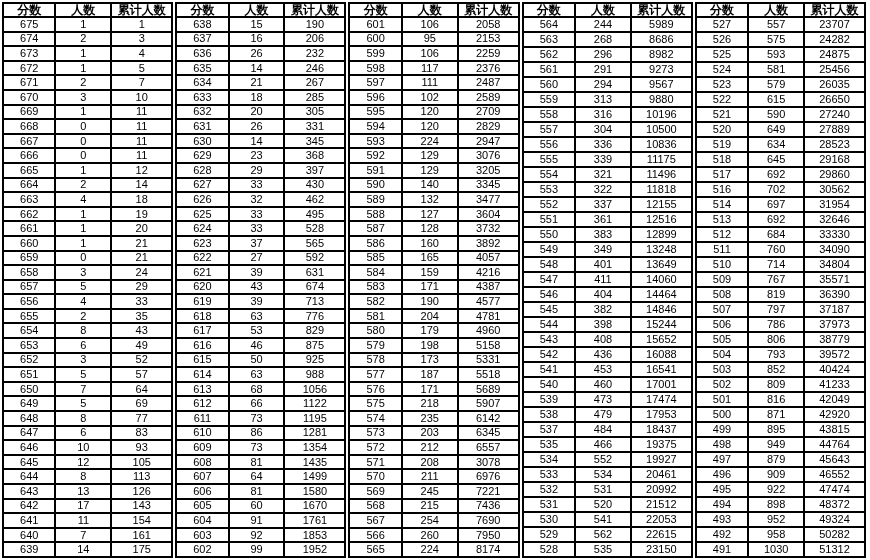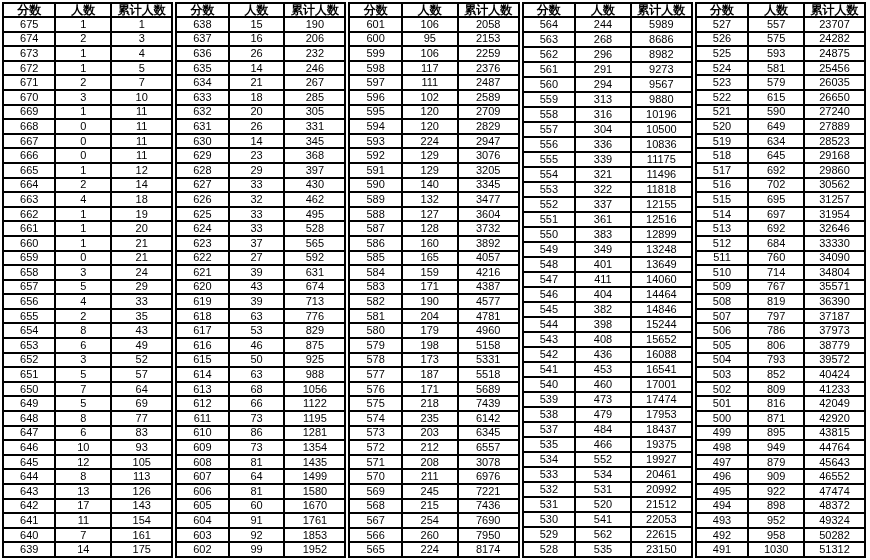--- a/index.html
+++ b/index.html
@@ -582,21 +582,21 @@
           <td>5518</td>
         </tr>
         <tr>
           <td>576</td>
           <td>171</td>
           <td>5689</td>
         </tr>
         <tr>
           <td>575</td>
           <td>218</td>
-          <td>7439</td>
+          <td>5907</td>
         </tr>
         <tr>
           <td>574</td>
           <td>235</td>
           <td>6142</td>
         </tr>
         <tr>
           <td>573</td>
           <td>203</td>
           <td>6345</td>
@@ -895,25 +895,20 @@
         </tr>
         <tr>
           <td>517</td>
           <td>692</td>
           <td>29860</td>
         </tr>
         <tr>
           <td>516</td>
           <td>702</td>
           <td>30562</td>
-        </tr>
-        <tr>
-          <td>515</td>
-          <td>695</td>
-          <td>31257</td>
         </tr>
         <tr>
           <td>514</td>
           <td>697</td>
           <td>31954</td>
         </tr>
         <tr>
           <td>513</td>
           <td>692</td>
           <td>32646</td>

